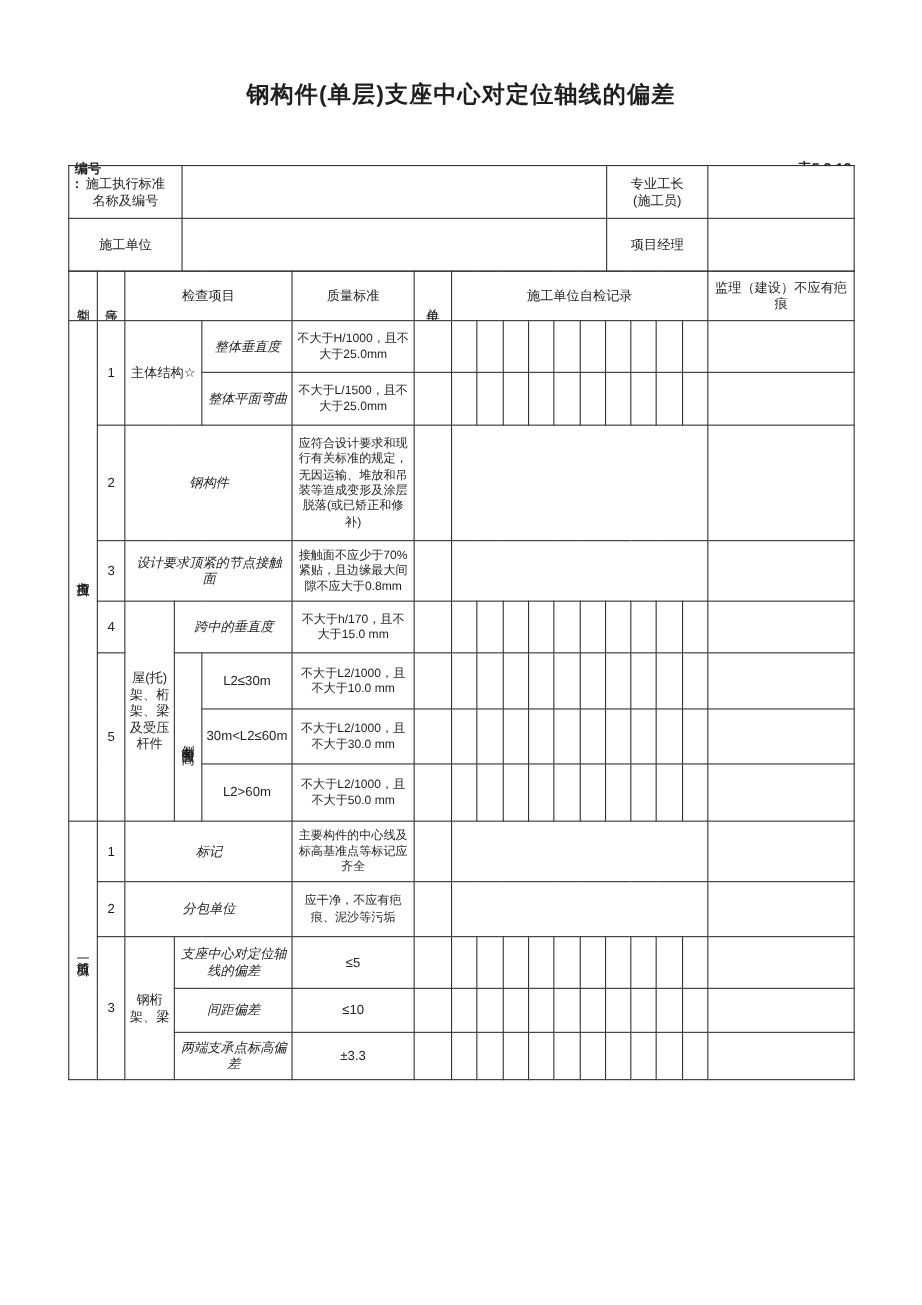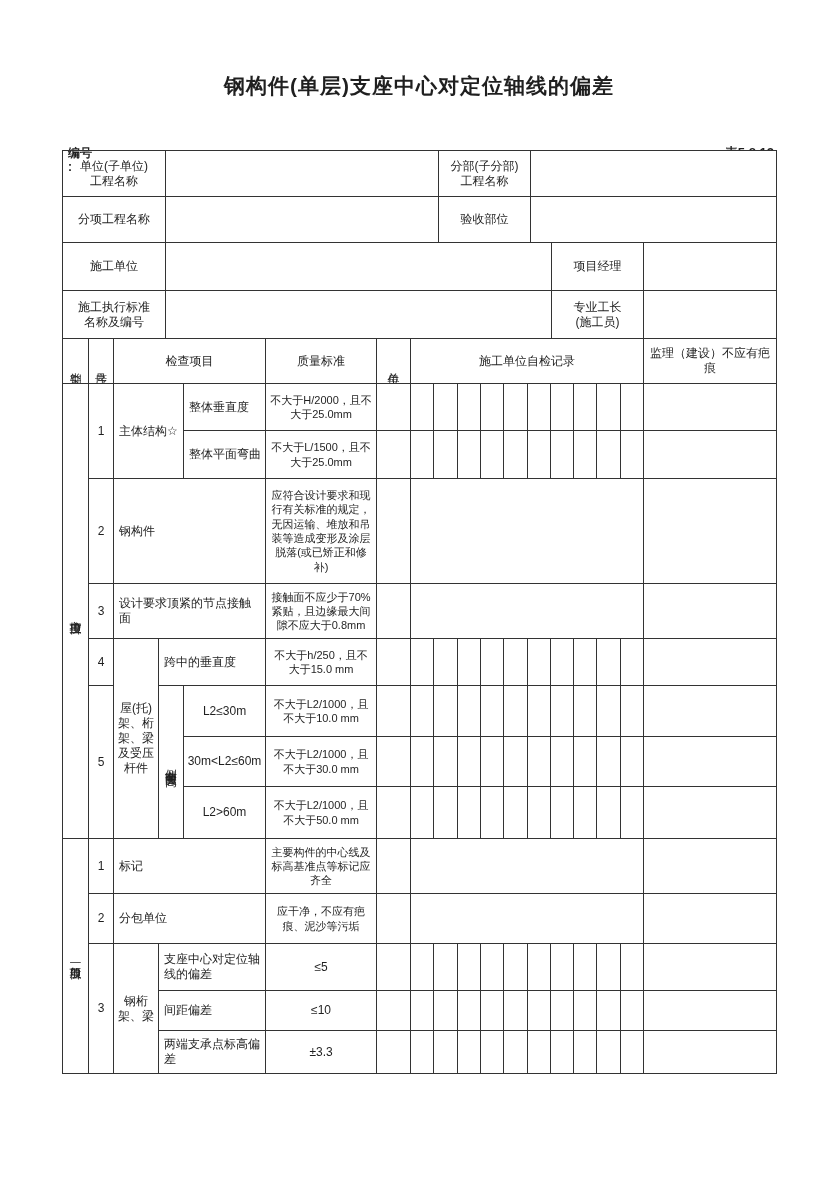--- a/index.html
+++ b/index.html
@@ -15,84 +15,60 @@
   .meta .no{position:absolute;left:6px;top:2px;font-size:12px;font-weight:bold;white-space:pre-line;line-height:1.2;}
   .meta .ref{position:absolute;right:2px;top:0;font-size:13px;font-weight:bold;}
   .tbl-wrap{position:absolute;top:150px;left:62px;width:714px;}
   table{border-collapse:collapse;table-layout:fixed;width:714px;}
   table+table{margin-top:-1px;}
   td{
     border:1px solid #333;text-align:center;vertical-align:middle;
     font-size:12px;line-height:1.25;padding:1px 2px;overflow:hidden;
     word-break:break-all;
   }
-  td.lft{text-align:left;padding-left:5px;padding-right:4px;}
+  td.lft{text-align:center;padding-left:5px;padding-right:4px;font-style:italic;}
   td.std{font-size:11px;line-height:1.3;padding:2px 3px;}
   .pre{white-space:pre-line;}
   .vt{writing-mode:vertical-lr;text-orientation:upright;display:inline-block;line-height:1;letter-spacing:1px;}
   td.blank{background:#fff;}
 </style>
 </head>
 <body>
 
 <div class="title">钢构件(单层)支座中心对定位轴线的偏差</div>
 
 <div class="meta">
   <div class="no pre">编号
 :</div>
   <div class="ref">表5.8.12</div>
 </div>
 
 <div class="tbl-wrap">
 
-  <table>
-    <colgroup>
-        <col style="width:103px">
-        <col style="width:273px">
-        <col style="width:92px">
-        <col style="width:246px">
-      </colgroup>
-    <tbody>
-        <tr style="height:46px">
-      <td class="pre">单位(子单位)
-工程名称</td>
-      <td class="blank"></td>
-      <td class="pre">分部(子分部)
-工程名称</td>
-      <td class="blank"></td>
-    </tr>
-    <tr style="height:46px">
-      <td>分项工程名称</td>
-      <td class="blank"></td>
-      <td>验收部位</td>
-      <td class="blank"></td>
-    </tr>
-  </tbody>
-    </table>
 
   <table>
     <colgroup>
         <col style="width:103px">
         <col style="width:386px">
         <col style="width:92px">
         <col style="width:133px">
       </colgroup>
     <tbody>
         <tr style="height:48px">
-      <td>施工单位</td>
-      <td class="blank"></td>
-      <td>项目经理</td>
-      <td class="blank"></td>
-    </tr>
-    <tr style="height:48px">
       <td class="pre">施工执行标准
 名称及编号</td>
       <td class="blank"></td>
       <td class="pre">专业工长
 (施工员)</td>
+      <td class="blank"></td>
+    </tr>
+    <tr style="height:48px">
+      <td>施工单位</td>
+      <td class="blank"></td>
+      <td>项目经理</td>
       <td class="blank"></td>
     </tr>
   </tbody>
     </table>
 
   <table>
     <colgroup>
       <col style="width:26px">
         <col style="width:25px">
         <col style="width:45px">
@@ -122,21 +98,21 @@
       <td><span class="vt">单位</span></td>
       <td colspan="10">施工单位自检记录</td>
       <td>监理（建设）不应有疤痕</td>
     </tr>
 
     <tr style="height:47px">
       <td rowspan="8"><span class="vt">主控项目</span></td>
       <td rowspan="2">1</td>
       <td rowspan="2" colspan="2">主体结构☆</td>
       <td class="lft">整体垂直度</td>
-      <td class="std">不大于H/2000，且不大于25.0mm</td>
+      <td class="std">不大于H/1000，且不大于25.0mm</td>
       <td class="blank"></td>
       <td class="blank"></td>
           <td class="blank"></td>
           <td class="blank"></td>
           <td class="blank"></td>
           <td class="blank"></td>
           <td class="blank"></td>
           <td class="blank"></td>
           <td class="blank"></td>
           <td class="blank"></td>
@@ -176,21 +152,21 @@
       <td class="std">接触面不应少于70%紧贴，且边缘最大间隙不应大于0.8mm</td>
       <td class="blank"></td>
       <td colspan="10" class="blank"></td>
       <td class="blank"></td>
     </tr>
 
     <tr style="height:47px">
       <td>4</td>
       <td rowspan="4">屋(托)架、桁架、梁及受压杆件</td>
       <td colspan="2" class="lft">跨中的垂直度</td>
-      <td class="std">不大于h/250，且不大于15.0 mm</td>
+      <td class="std">不大于h/170，且不大于15.0 mm</td>
       <td class="blank"></td>
       <td class="blank"></td>
           <td class="blank"></td>
           <td class="blank"></td>
           <td class="blank"></td>
           <td class="blank"></td>
           <td class="blank"></td>
           <td class="blank"></td>
           <td class="blank"></td>
           <td class="blank"></td>

